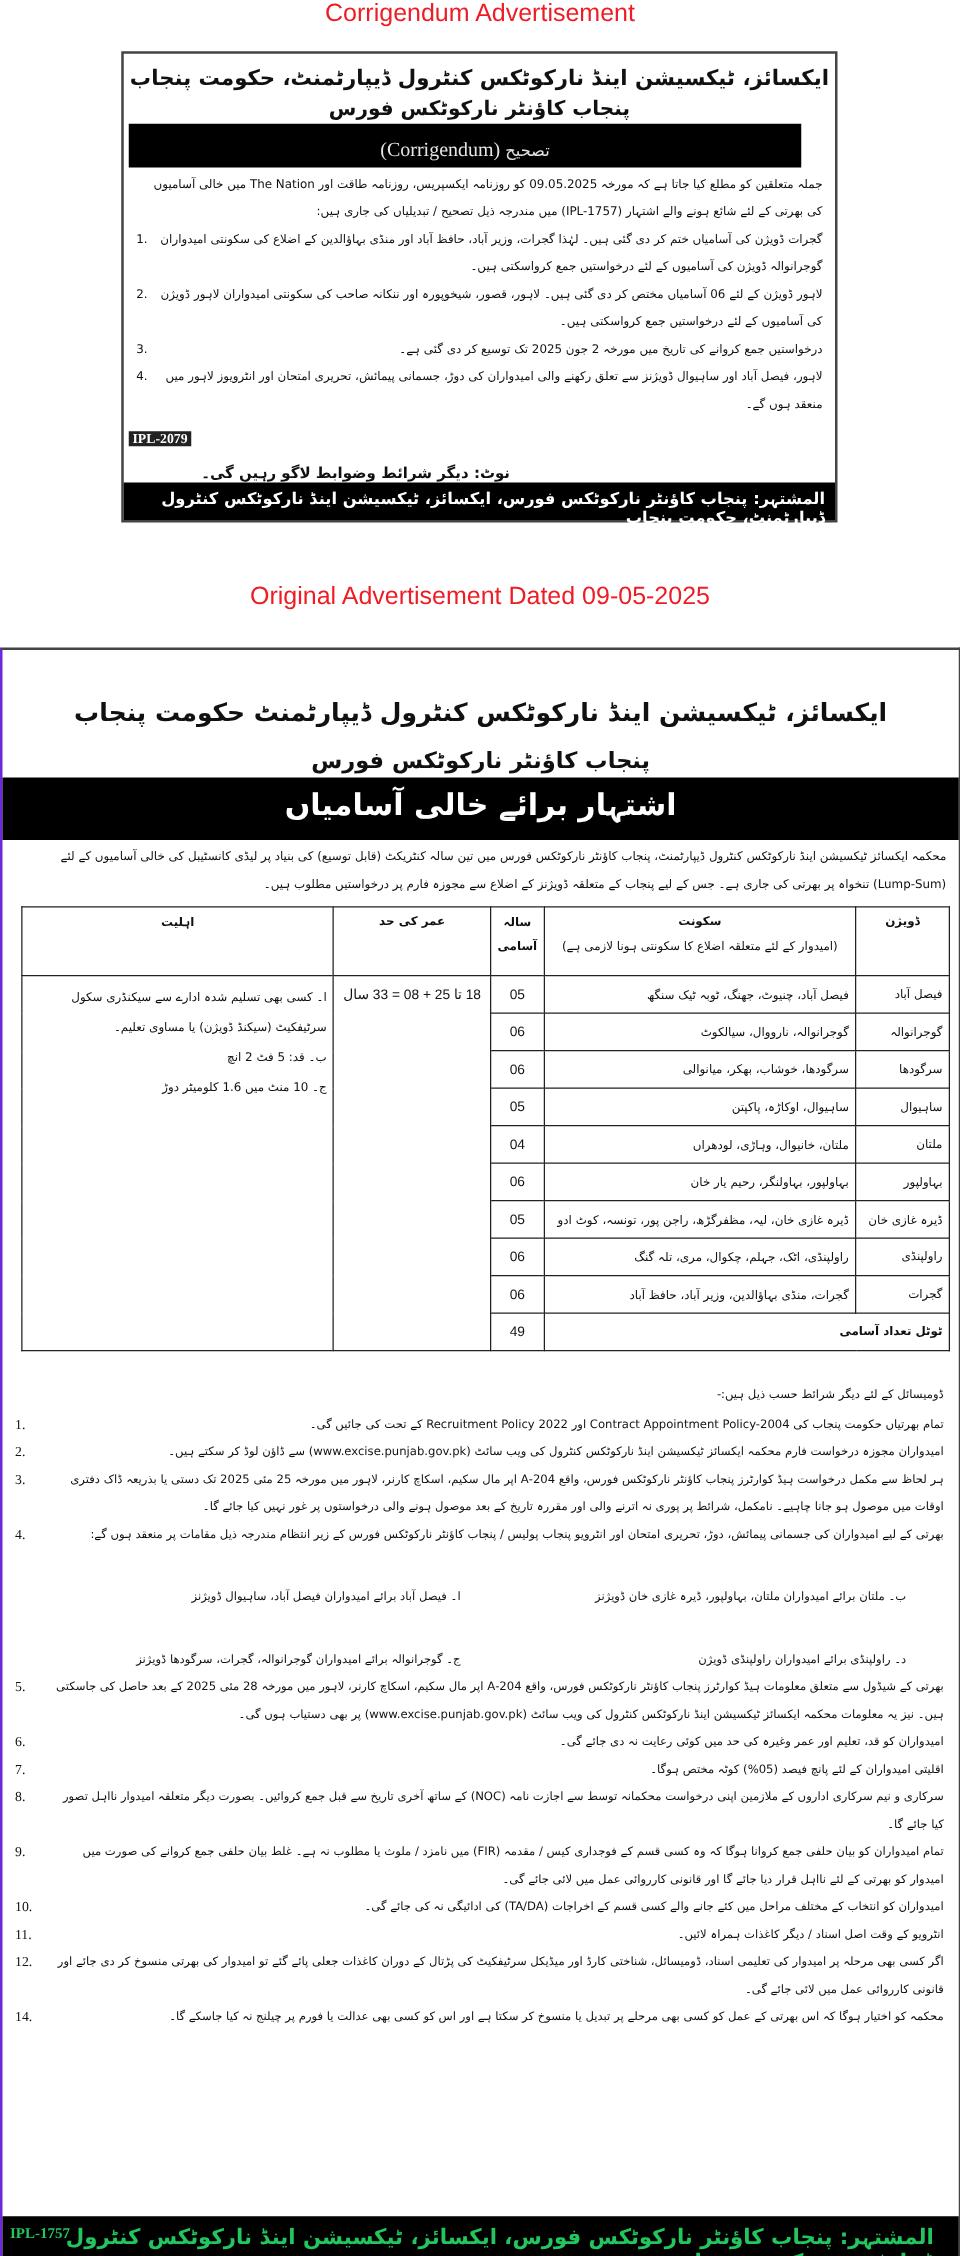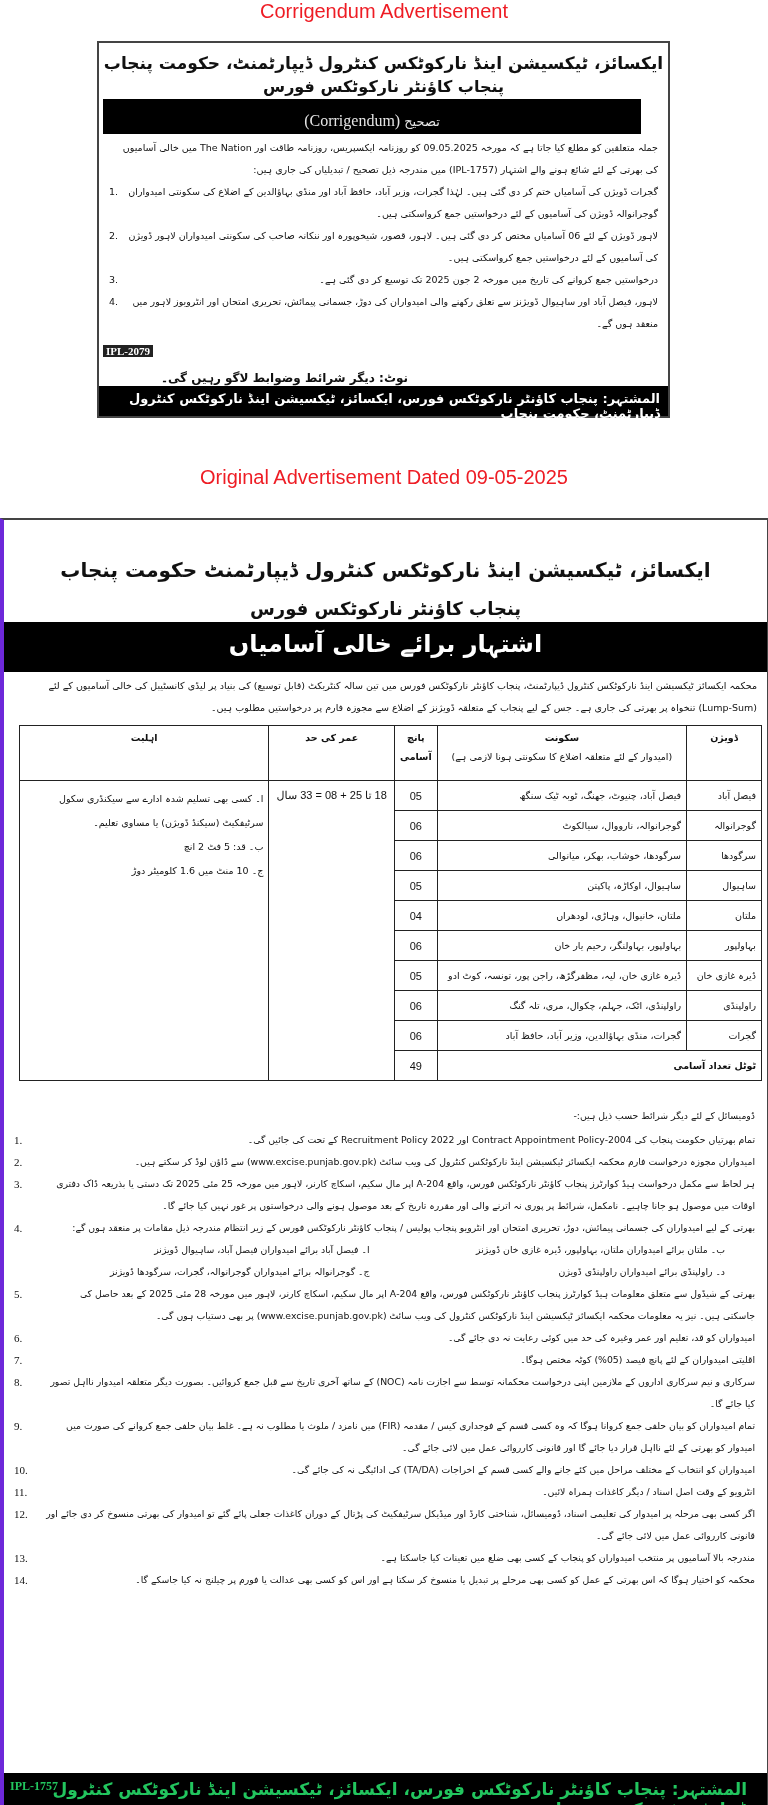--- a/index.html
+++ b/index.html
@@ -21,21 +21,21 @@
   #corr .body { position: absolute; top: 94px; left: 10px; right: 10px; font-size: 9.5px; line-height: 22px; text-align: right; }
   #corr .body p { margin: 0; }
   #corr .item { display: flex; flex-direction: row-reverse; gap: 6px; }
   #corr .item .num { flex: 0 0 auto; direction: ltr; }
   #corr .item .txt { flex: 1 1 auto; }
   #corr .note { position: absolute; top: 296px; right: 260px; font-size: 12px; font-weight: bold; margin-top: 32px; }
   #corr .ipl { position: absolute; top: 302px; left: 4px; background: #222; color: #fff; font-family: "Liberation Serif", serif; font-size: 11px; font-weight: bold; padding: 0 3px; }
   #corr .footer { position: absolute; left: 0; right: 0; bottom: 0; height: 30px; background: #000; color: #fff; font-size: 13px; font-weight: bold; text-align: right; padding: 5px 8px 0 8px; }
 
   
-  #orig { position: absolute; left: 0; top: 518px; width: 768px; height: 1287px; border-top: 2px solid #444; border-left: 4px solid #6d28d9; border-right: 1px solid #444; background: #fff; }
+  #orig { position: absolute; left: 0; top: 518px; width: 768px; height: 1287px; border-top: 2px solid #444; border-left: 2px solid #6d28d9; border-right: 1px solid #444; background: #fff; }
   #orig .h1 { position: absolute; top: 38px; left: 0; right: 0; text-align: center; font-size: 20px; font-weight: bold; }
   #orig .h2 { position: absolute; top: 78px; left: 0; right: 0; text-align: center; font-size: 18px; font-weight: bold; }
   #orig .blackbar { position: absolute; top: 102px; left: 0; right: 0; height: 50px; background: #000; color: #fff; text-align: center; font-size: 24px; font-weight: bold; padding-top: 8px; }
   #orig .intro { position: absolute; top: 155px; left: 10px; right: 10px; font-size: 9.5px; line-height: 22px; text-align: right; }
 
   
   #vac-table { position: absolute; top: 205px; left: 15px; width: 743px; border-collapse: collapse; font-size: 9.5px; }
   #vac-table td, #vac-table th { border: 1px solid #222; padding: 0 5px; font-weight: normal; }
   #vac-table th { height: 55px; vertical-align: top; padding-top: 6px; text-align: center; font-weight: bold; }
   #vac-table td { height: 30px; }
@@ -45,21 +45,21 @@
   .c-age { width: 126px; text-align: center; vertical-align: top; }
   .c-qual { width: 250px; text-align: right; vertical-align: top; }
   .qual-box { padding-top: 6px; line-height: 24px; text-align: right; }
   .age-box { padding-top: 8px; font-size: 11px; font-family: "Liberation Sans", sans-serif; }
 
   #orig .conds { position: absolute; top: 585px; left: 10px; right: 12px; font-size: 9.3px; line-height: 22px; text-align: right; }
   #orig .conds .head { margin-bottom: 2px; }
   #orig .conds .item { display: flex; flex-direction: row-reverse; gap: 10px; }
   #orig .conds .item .num { flex: 0 0 22px; direction: ltr; text-align: left; font-family: "Liberation Serif", serif; font-size: 11px; }
   #orig .conds .item .txt { flex: 1 1 auto; }
-  #orig .conds .sub { display: flex; flex-direction: row-reverse; padding-right: 30px; }
+  #orig .conds .sub { display: flex; flex-direction: row-reverse; padding-right: 30px; margin-top: 28px; }
   #orig .conds .sub span { flex: 1 1 50%; }
   #orig .footer { position: absolute; left: 0; right: 0; bottom: 0; height: 32px; background: #000; color: #22c55e; }
   #orig .footer .ipl { position: absolute; left: 6px; top: 6px; font-family: "Liberation Serif", serif; font-weight: bold; font-size: 12px; }
   #orig .footer .adv { position: absolute; right: 20px; top: 6px; font-size: 17px; font-weight: bold; direction: rtl; }
 </style>
 </head>
 <body>
 
 <div class="red-title" style="top:0px;">Corrigendum Advertisement</div>
 
@@ -108,21 +108,21 @@
 
   <table id="vac-table" class="urdu">
     <thead>
       <tr>
         <th class="c-div"><span>ڈویژن</span></th>
         <th class="c-res">
           <div>سکونت</div>
           <div style="font-weight:normal;margin-top:8px;">(امیدوار کے لئے متعلقہ اضلاع کا سکونتی ہونا لازمی ہے)</div>
         </th>
         <th class="c-num" style="font-family:'DejaVu Sans',sans-serif;font-size:9.5px;">
-          <div>پانچ</div>
+          <div>سالہ</div>
           <div style="margin-top:8px;">آسامی</div>
         </th>
         <th class="c-age"><span>عمر کی حد</span></th>
         <th class="c-qual"><span>اہلیت</span></th>
       </tr>
     </thead>
     <tbody id="vac-body">
         <tr>
           <td class="c-div">فیصل آباد</td>
           <td class="c-res">فیصل آباد، چنیوٹ، جھنگ، ٹوبہ ٹیک سنگھ</td>
@@ -238,24 +238,20 @@
         </div>
         <div class="item">
           <span class="num">11.</span>
           <span class="txt">انٹرویو کے وقت اصل اسناد / دیگر کاغذات ہمراہ لائیں۔</span>
         </div>
         <div class="item">
           <span class="num">12.</span>
           <span class="txt">اگر کسی بھی مرحلہ پر امیدوار کی تعلیمی اسناد، ڈومیسائل، شناختی کارڈ اور میڈیکل سرٹیفکیٹ کی پڑتال کے دوران کاغذات جعلی پائے گئے تو امیدوار کی بھرتی منسوخ کر دی جائے اور قانونی کارروائی عمل میں لائی جائے گی۔</span>
         </div>
         <div class="item">
-          <span class="num">13.</span>
-          <span class="txt">مندرجہ بالا آسامیوں پر منتخب امیدواران کو پنجاب کے کسی بھی ضلع میں تعینات کیا جاسکتا ہے۔</span>
-        </div>
-        <div class="item">
           <span class="num">14.</span>
           <span class="txt">محکمہ کو اختیار ہوگا کہ اس بھرتی کے عمل کو کسی بھی مرحلے پر تبدیل یا منسوخ کر سکتا ہے اور اس کو کسی بھی عدالت یا فورم پر چیلنج نہ کیا جاسکے گا۔</span>
         </div>
       </div>
   </div>
 
   <div class="footer">
     <div class="ipl">IPL-1757</div>
     <div class="adv">المشتہر: پنجاب کاؤنٹر نارکوٹکس فورس، ایکسائز، ٹیکسیشن اینڈ نارکوٹکس کنٹرول ڈیپارٹمنٹ، حکومت پنجاب</div>
   </div>

